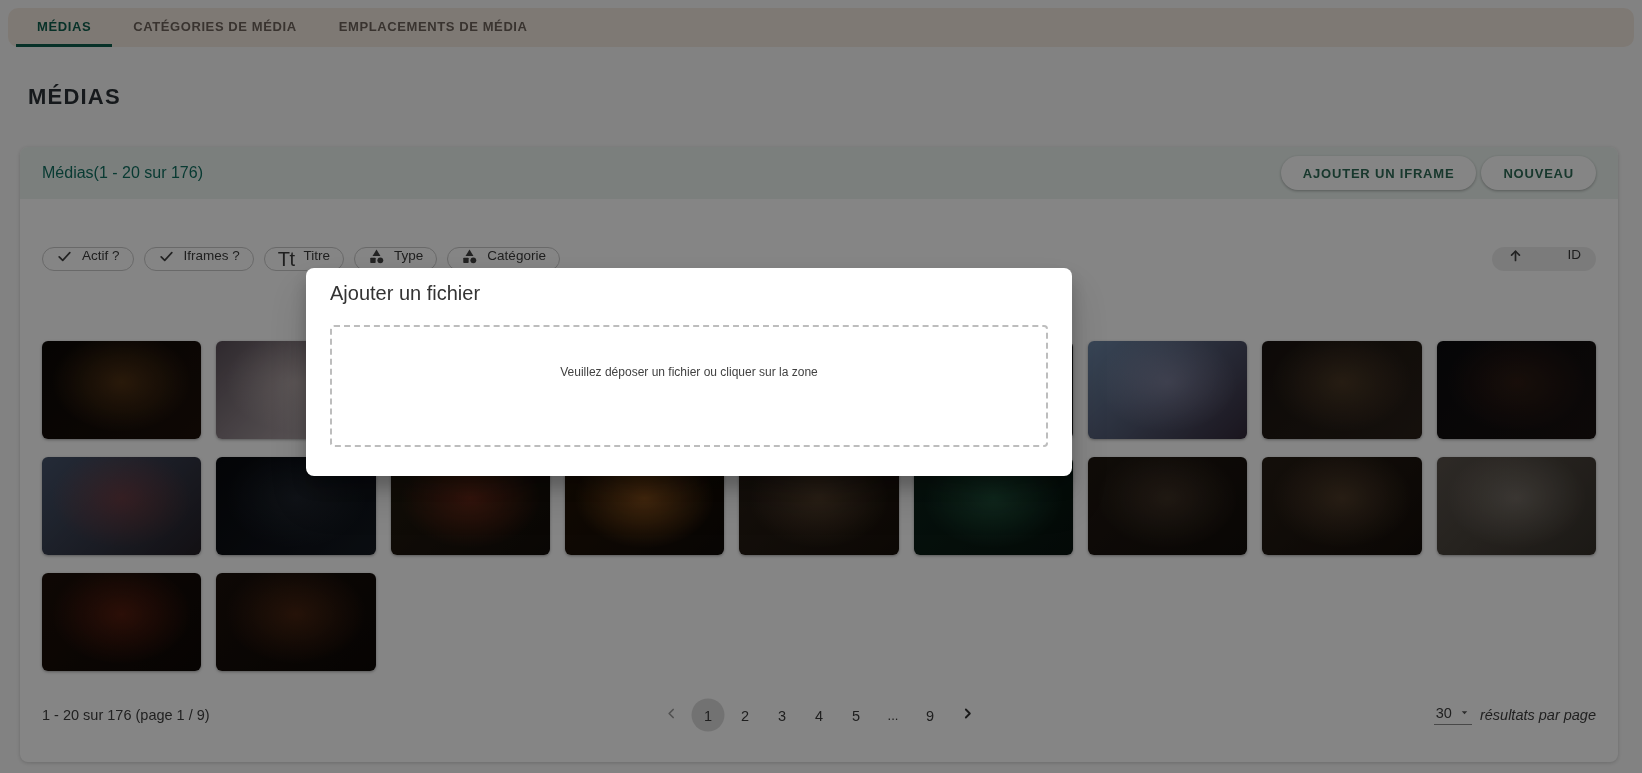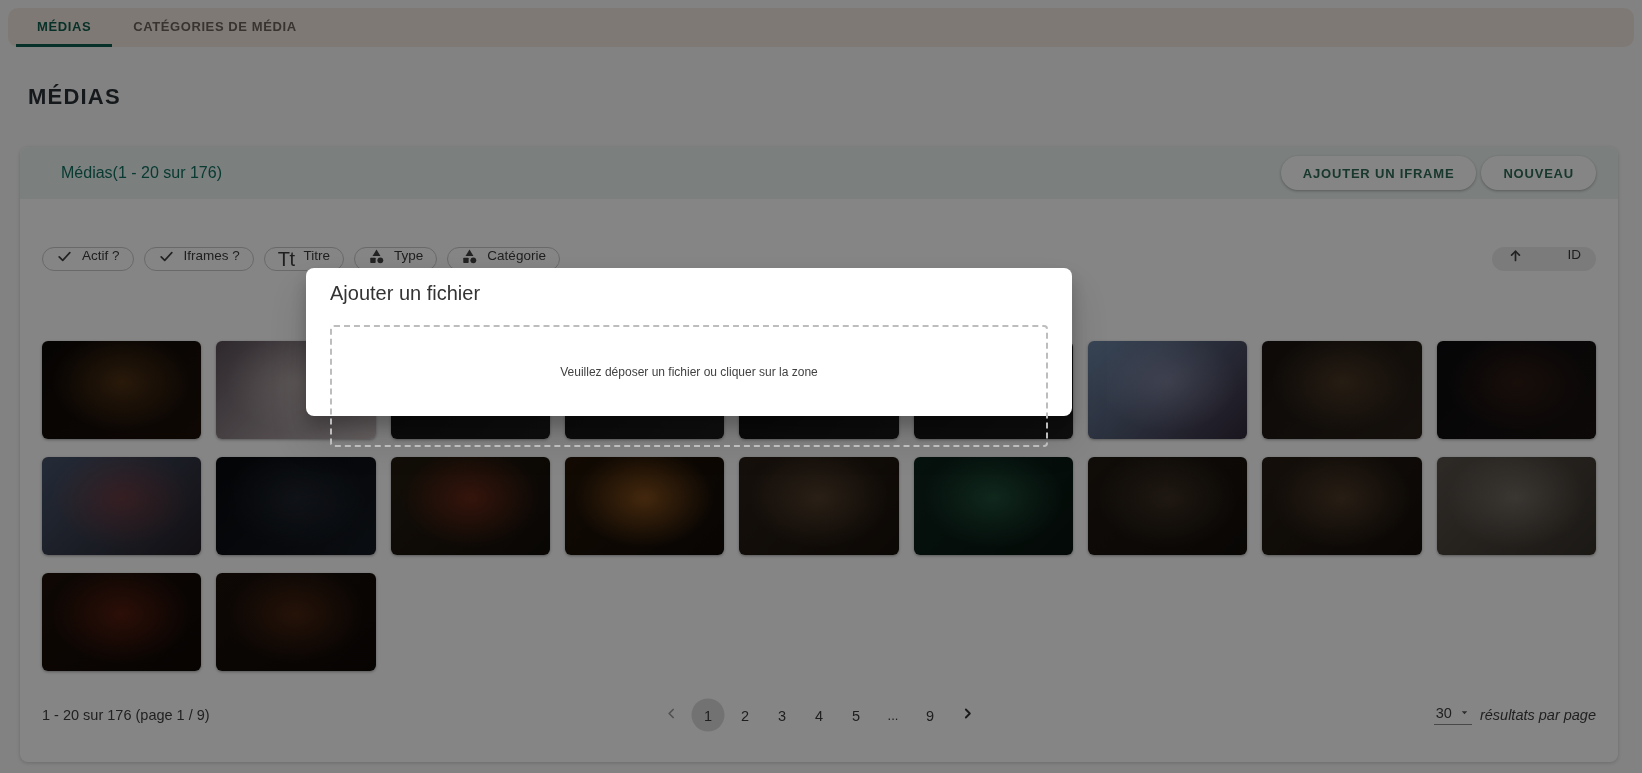--- a/index.html
+++ b/index.html
@@ -30,21 +30,21 @@
   .card{
     position:absolute;left:20px;top:147px;width:1598px;height:615px;
     background:#ffffff;border-radius:8px;
     box-shadow:0 1px 4px rgba(0,0,0,.18);
   }
   .card-header{
     height:52px;background:#ecf4f0;border-radius:8px 8px 0 0;
     display:flex;align-items:center;justify-content:space-between;
     padding:0 22px;
   }
-  .card-header-title{font-size:16px;color:#117061;margin-left:19px;}
+  .card-header-title{font-size:16px;color:#117061;}
   .header-buttons{display:flex;gap:5px;}
   .pill-btn{
     height:34px;border:none;border-radius:17px;background:#ffffff;
     padding:0 22px;font-family:inherit;font-size:13px;font-weight:700;
     letter-spacing:.8px;color:#2e6b57;cursor:pointer;
     box-shadow:0 1px 3px rgba(0,0,0,.3);
   }
   
   .filter-row{
     margin:48px 22px 0;display:flex;align-items:center;justify-content:space-between;
@@ -93,41 +93,42 @@
   .per-page-select{
     display:inline-flex;align-items:center;gap:7px;
     border-bottom:1px solid #8b8b8b;padding:0 2px 3px 2px;cursor:pointer;
   }
   .per-page-label{margin-left:8px;font-style:italic;}
   
   .backdrop{
     position:absolute;inset:0;background:rgba(0,0,0,.48);z-index:50;
   }
   .modal{
-    position:absolute;left:306px;top:268px;width:766px;height:148px;
+    position:absolute;left:306px;top:268px;width:766px;height:208px;
     background:#ffffff;border-radius:8px;z-index:60;
     box-shadow:0 11px 15px rgba(0,0,0,.2),0 24px 38px rgba(0,0,0,.14);
   }
   .modal-title{
     position:absolute;left:24px;top:14px;
     font-size:20px;font-weight:400;color:#333333;
   }
   .dropzone{
     position:absolute;left:24px;right:24px;top:57px;height:118px;
     border:2px dashed #bdbdbd;border-radius:4px;
     display:flex;align-items:center;justify-content:center;cursor:pointer;
   }
   .dropzone-text{font-size:12px;color:#424242;transform:translateY(-14px);}
 </style>
 </head>
 <body>
 
 <div class="tabbar">
   <div class="tab active">MÉDIAS</div>
   <div class="tab">CATÉGORIES DE MÉDIA</div>
+  <div class="tab">EMPLACEMENTS DE MÉDIA</div>
 </div>
 
 <div class="page-title">MÉDIAS</div>
 
 <div class="card">
 
   <div class="card-header">
     <div class="card-header-title">Médias(1 - 20 sur 176)</div>
     <div class="header-buttons">
       <button class="pill-btn">AJOUTER UN IFRAME</button>

